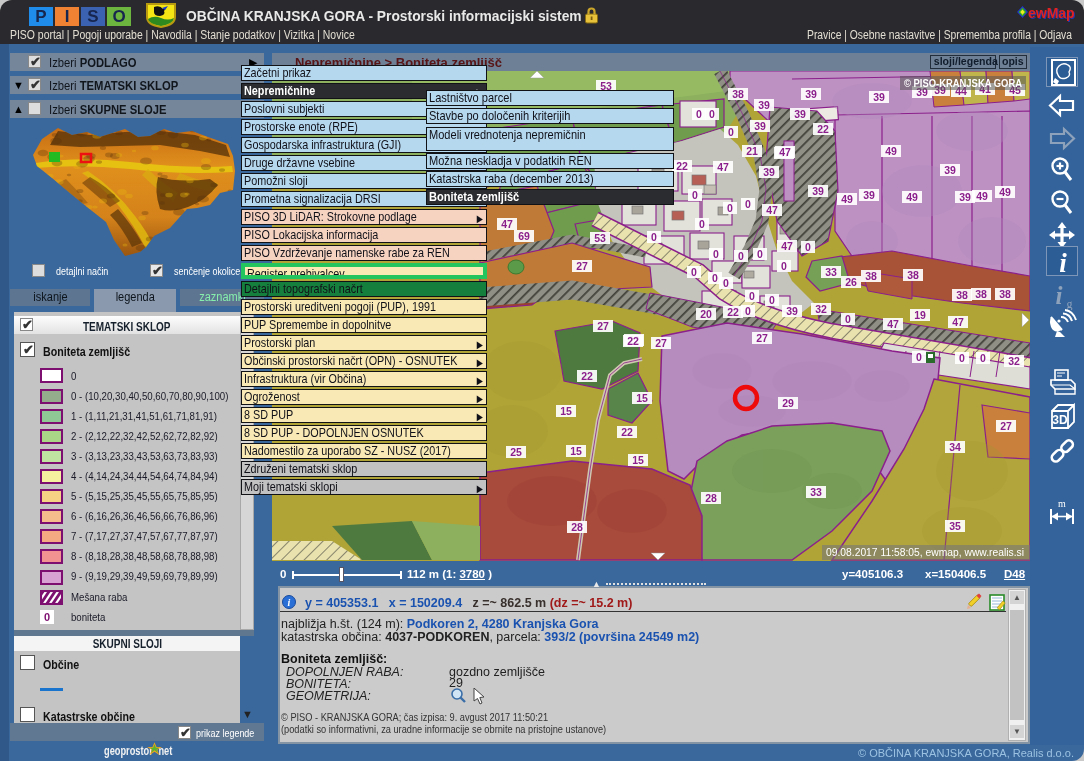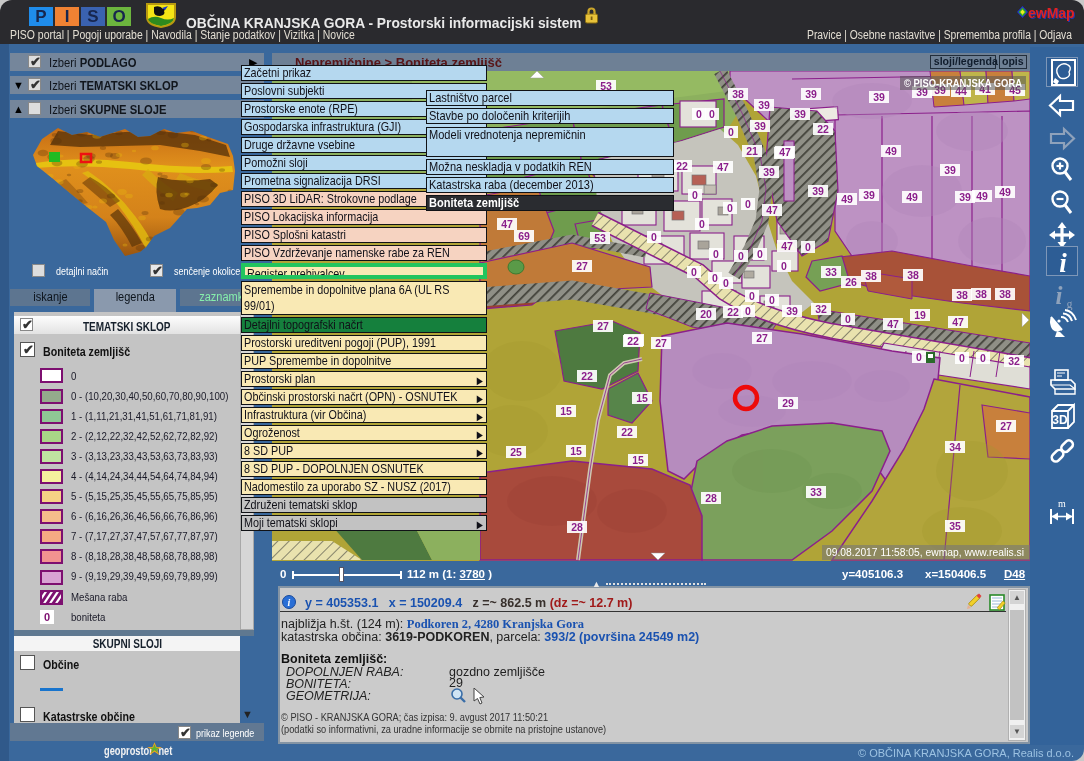--- a/index.html
+++ b/index.html
@@ -22,21 +22,21 @@
 <div class="abs" style="left:29px;top:7px;width:24px;height:19px;background:#1f8ceb;color:#17264e;font-weight:bold;font-size:17px;text-align:center;line-height:19px;">P</div>
 <div class="abs" style="left:55px;top:7px;width:24px;height:19px;background:#f08233;color:#17264e;font-weight:bold;font-size:17px;text-align:center;line-height:19px;">I</div>
 <div class="abs" style="left:81px;top:7px;width:24px;height:19px;background:#3a62b0;color:#17264e;font-weight:bold;font-size:17px;text-align:center;line-height:19px;">S</div>
 <div class="abs" style="left:107px;top:7px;width:24px;height:19px;background:#6cb53e;color:#17264e;font-weight:bold;font-size:17px;text-align:center;line-height:19px;">O</div>
 <svg class="abs" style="left:144px;top:3px;" width="34" height="25" viewBox="0 0 34 25">
   <path d="M3,1 L31,1 L31,14 Q31,22 17,24 Q3,22 3,14 Z" fill="#f5e515" stroke="#b89a10" stroke-width="2"></path>
   <path d="M4,16 Q10,12 17,15 Q24,18 30,15 L30,15 Q29,21 17,23 Q5,21 4,16 Z" fill="#2e8a1e"></path>
   <path d="M10,4 Q16,2 19,6 L23,4 L20,8 Q22,12 16,13 Q10,13 10,9 Z" fill="#111"></path>
   <path d="M18,5 L24,3 L21,7 Z" fill="#1a3ccc"></path>
 </svg>
-<div class="abs" style="left:186px;top:16px;font-size:13.8px;font-weight:bold;color:#e9e9e9;">OBČINA KRANJSKA GORA - Prostorski informacijski sistem</div>
+<div class="abs" style="left:186px;top:9px;font-size:13.8px;font-weight:bold;color:#e9e9e9;">OBČINA KRANJSKA GORA - Prostorski informacijski sistem</div>
 <svg class="abs" style="left:584px;top:7px;" width="15" height="17" viewBox="0 0 15 17">
   <rect x="1.5" y="7" width="12" height="9" rx="1.5" fill="#e8c23a" stroke="#8a6d10"></rect>
   <path d="M4.5,7 V4.5 a3,3 0 0 1 6,0 V7" fill="none" stroke="#caa52a" stroke-width="2.2"></path>
   <rect x="6.7" y="9.5" width="1.8" height="3.5" fill="#7a5d10"></rect>
 </svg>
 <svg class="abs" style="left:1017px;top:6px;" width="11" height="12" viewBox="0 0 11 12">
   <polygon points="5.5,0 11,6 5.5,12 0,6" fill="#2233cc"></polygon>
   <polygon points="5.5,1.5 9.5,6 5.5,10.5 1.5,6" fill="#33aa22"></polygon>
   <polygon points="5.5,3.5 7.8,6 5.5,8.8 3.2,6" fill="#eeee22"></polygon>
 </svg>
@@ -745,39 +745,39 @@
 <div class="abs" style="left:842px;top:568px;font-size:11.5px;font-weight:bold;color:#fff;">y=405106.3</div>
 <div class="abs" style="left:925px;top:568px;font-size:11.5px;font-weight:bold;color:#fff;">x=150406.5</div>
 <div class="abs" style="left:1004px;top:568px;font-size:11.5px;font-weight:bold;color:#fff;text-decoration:underline;">D48</div>
 <div class="abs" style="left:278px;top:586px;width:752px;height:158px;background:#cbcbcb;border:2px solid #8494a4;"></div>
 <div class="abs" style="left:606px;top:583px;width:100px;height:4px;border-top:2px dotted #e0e0e0;"></div>
 <div class="abs" style="left:592px;top:579px;color:#e8e8e8;font-size:9px;">▲</div>
 <svg class="abs" style="left:282px;top:595px;" width="14" height="14" viewBox="0 0 14 14">
   <circle cx="7" cy="7" r="6.5" fill="#2a6fd6" stroke="#1a4a9a"></circle>
   <text x="7" y="11" font-size="10" font-weight="bold" font-style="italic" fill="#fff" text-anchor="middle" font-family="Liberation Serif,serif">i</text>
 </svg>
-<div class="abs" style="left:305px;top:596px;font-size:12.5px;font-weight:bold;color:#1a52b0;">y = 405353.1 &nbsp; x = 150209.4 &nbsp;<span style="color:#38302c;"> z =~ 862.5 m </span><span style="color:#a01a1a;">(dz =~ 12.7 m)</span></div>
+<div class="abs" style="left:305px;top:596px;font-size:12.5px;font-weight:bold;color:#1a52b0;">y = 405353.1 &nbsp; x = 150209.4 &nbsp;<span style="color:#38302c;"> z =~ 862.5 m </span><span style="color:#a01a1a;">(dz =~ 15.2 m)</span></div>
 <div class="abs" style="left:280px;top:611px;width:726px;height:1px;background:#333;"></div>
 <svg class="abs" style="left:964px;top:592px;" width="20" height="20" viewBox="0 0 20 20">
   <rect x="8" y="2" width="4" height="13" rx="1" transform="rotate(45 10 9)" fill="#f2d02a" stroke="#a88a10" stroke-width="0.8"></rect>
   <polygon points="3,17 7,16 4,13" fill="#e8b090"></polygon>
   <rect x="13.2" y="2.2" width="3.6" height="3.4" transform="rotate(45 15 4)" fill="#e04040"></rect>
 </svg>
 <svg class="abs" style="left:988px;top:593px;" width="19" height="20" viewBox="0 0 19 20">
   <rect x="2" y="2" width="14" height="15" fill="#fff" stroke="#2a8a2a" stroke-width="1.6"></rect>
   <g stroke="#9ab8d8" stroke-width="1">
       <line x1="4" y1="5" x2="14" y2="5"></line>
       <line x1="4" y1="8" x2="14" y2="8"></line>
       <line x1="4" y1="11" x2="14" y2="11"></line>
       <line x1="4" y1="14" x2="14" y2="14"></line>
     </g>
   <rect x="12" y="8" width="3" height="9" transform="rotate(40 13.5 12)" fill="#f2d02a" stroke="#a88a10" stroke-width="0.6"></rect>
 </svg>
-<div class="abs" style="left:281px;top:617px;font-size:12.5px;color:#222;">najbližja h.št. (124 m): <b style="color:#1a52b0;font-family:Liberation Serif, serif;">Podkoren 2, 4280 Kranjska Gora</b></div>
-<div class="abs" style="left:281px;top:630px;font-size:12.5px;color:#222;">katastrska občina: <b>3619-PODKOREN</b>, parcela: <b style="color:#1a52b0;">393/2 (površina 24549 m2)</b></div>
+<div class="abs" style="left:281px;top:617px;font-size:12.5px;color:#222;">najbližja h.št. (124 m): <b style="color:#1a52b0;">Podkoren 2, 4280 Kranjska Gora</b></div>
+<div class="abs" style="left:281px;top:630px;font-size:12.5px;color:#222;">katastrska občina: <b>4037-PODKOREN</b>, parcela: <b style="color:#1a52b0;">393/2 (površina 24549 m2)</b></div>
 <div class="abs" style="left:281px;top:652px;font-size:12.5px;font-weight:bold;color:#111;">Boniteta zemljišč:</div>
 <div class="abs" style="left:286px;top:665px;font-size:12.5px;font-style:italic;color:#222;">DOPOLNJEN RABA:</div>
 <div class="abs" style="left:449px;top:665px;font-size:12.5px;color:#222;">gozdno zemljišče</div>
 <div class="abs" style="left:286px;top:677px;font-size:12.5px;font-style:italic;color:#222;">BONITETA:</div>
 <div class="abs" style="left:449px;top:676px;font-size:12.5px;color:#222;">29</div>
 <div class="abs" style="left:286px;top:689px;font-size:12.5px;font-style:italic;color:#222;">GEOMETRIJA:</div>
 <svg class="abs" style="left:450px;top:687px;" width="17" height="17" viewBox="0 0 17 17">
   <circle cx="7" cy="7" r="5" fill="#cfe4f4" stroke="#3a6ea8" stroke-width="1.6"></circle>
   <line x1="10.5" y1="10.5" x2="15" y2="15" stroke="#3a6ea8" stroke-width="2.4"></line>
 </svg>
@@ -875,45 +875,44 @@
       <g stroke="#fff" stroke-width="1.6">
         <line x1="6" y1="18.5" x2="26" y2="18.5"></line>
       </g>
       <g fill="#fff">
         <polygon points="5.5,18.5 12,14.5 12,22.5"></polygon>
         <polygon points="26.5,18.5 20,14.5 20,22.5"></polygon>
       </g>
     </svg></div>
 <div class="abs" style="left:241px;top:65px;width:246px;">
 <div style="position:relative;height:16px;background:#b5d8ef;color:#101018;font-weight:normal;font-size:13px;line-height:14px;padding:0 10px 0 2px;border:1px solid #101216;margin-bottom:2px;overflow:hidden;"><span class="cx" style="transform:scaleX(0.83);">Začetni prikaz</span></div>
+<div style="position:relative;height:16px;background:#2a2c30;color:#fff;font-weight:bold;font-size:13px;line-height:14px;padding:0 10px 0 2px;border:1px solid #101216;margin-bottom:2px;overflow:hidden;"><span class="cx" style="transform:scaleX(0.83);">Nepremičnine</span><span style="position:absolute;right:2px;top:2px;font-size:10px;color:#fff;transform:scaleX(0.8);">▶</span></div>
 <div style="position:relative;height:16px;background:#b5d8ef;color:#101018;font-weight:normal;font-size:13px;line-height:14px;padding:0 10px 8px 2px;border:1px solid #101216;margin-bottom:2px;overflow:hidden;"><span class="cx" style="transform:scaleX(0.83);">Poslovni subjekti</span></div>
 <div style="position:relative;height:16px;background:#b5d8ef;color:#101018;font-weight:normal;font-size:13px;line-height:14px;padding:0 10px 0 2px;border:1px solid #101216;margin-bottom:2px;overflow:hidden;"><span class="cx" style="transform:scaleX(0.83);">Prostorske enote (RPE)</span></div>
 <div style="position:relative;height:16px;background:#b5d8ef;color:#101018;font-weight:normal;font-size:13px;line-height:14px;padding:0 10px 0 2px;border:1px solid #101216;margin-bottom:2px;overflow:hidden;"><span class="cx" style="transform:scaleX(0.83);">Gospodarska infrastruktura (GJI)</span></div>
 <div style="position:relative;height:16px;background:#b5d8ef;color:#101018;font-weight:normal;font-size:13px;line-height:14px;padding:0 10px 0 2px;border:1px solid #101216;margin-bottom:2px;overflow:hidden;"><span class="cx" style="transform:scaleX(0.83);">Druge državne vsebine</span></div>
 <div style="position:relative;height:16px;background:#b5d8ef;color:#101018;font-weight:normal;font-size:13px;line-height:14px;padding:0 10px 0 2px;border:1px solid #101216;margin-bottom:2px;overflow:hidden;"><span class="cx" style="transform:scaleX(0.83);">Pomožni sloji</span></div>
 <div style="position:relative;height:16px;background:#b5d8ef;color:#101018;font-weight:normal;font-size:13px;line-height:14px;padding:0 10px 0 2px;border:1px solid #101216;margin-bottom:2px;overflow:hidden;"><span class="cx" style="transform:scaleX(0.83);">Prometna signalizacija DRSI</span></div>
 <div style="position:relative;height:16px;background:#f6d3c1;color:#101018;font-weight:normal;font-size:13px;line-height:14px;padding:0 10px 0 2px;border:1px solid #101216;margin-bottom:2px;overflow:hidden;"><span class="cx" style="transform:scaleX(0.83);">PISO 3D LiDAR: Strokovne podlage</span><span style="position:absolute;right:2px;top:2px;font-size:10px;color:#101018;transform:scaleX(0.8);">▶</span></div>
 <div style="position:relative;height:16px;background:#f6d3c1;color:#101018;font-weight:normal;font-size:13px;line-height:14px;padding:0 10px 0 2px;border:1px solid #101216;margin-bottom:2px;overflow:hidden;"><span class="cx" style="transform:scaleX(0.83);">PISO Lokacijska informacija</span></div>
-<div style="position:relative;height:16px;background:#f6d3c1;color:#101018;font-weight:normal;font-size:13px;line-height:14px;padding:0 10px 0 2px;border:1px solid #101216;margin-bottom:2px;overflow:hidden;"><span class="cx" style="transform:scaleX(0.83);">PISO Splošni katastri</span></div>
 <div style="position:relative;height:16px;background:#f6d3c1;color:#101018;font-weight:normal;font-size:13px;line-height:14px;padding:0 10px 0 2px;border:1px solid #101216;margin-bottom:2px;overflow:hidden;"><span class="cx" style="transform:scaleX(0.83);">PISO Vzdrževanje namenske rabe za REN</span></div>
 <div style="position:relative;height:16px;background:#f9e9b4;color:#101018;font-weight:normal;font-size:13px;line-height:14px;padding:0 10px 0 2px;border:4px solid #22c55e;margin-bottom:2px;overflow:hidden;"><span class="cx" style="transform:scaleX(0.83);">Register prebivalcev</span></div>
-<div style="position:relative;height:34px;background:#f9e9b4;color:#101018;font-weight:normal;font-size:13px;line-height:16px;padding:0 10px 0 2px;border:1px solid #101216;margin-bottom:2px;overflow:hidden;"><span class="cx" style="transform:scaleX(0.83);">Spremembe in dopolnitve plana 6A (UL RS<br>99/01)</span></div>
 <div style="position:relative;height:16px;background:#15803d;color:#101018;font-weight:normal;font-size:13px;line-height:14px;padding:0 10px 0 2px;border:1px solid #101216;margin-bottom:2px;overflow:hidden;"><span class="cx" style="transform:scaleX(0.83);">Detajlni topografski načrt</span></div>
 <div style="position:relative;height:16px;background:#f9e9b4;color:#101018;font-weight:normal;font-size:13px;line-height:14px;padding:0 10px 0 2px;border:1px solid #101216;margin-bottom:2px;overflow:hidden;"><span class="cx" style="transform:scaleX(0.83);">Prostorski ureditveni pogoji (PUP), 1991</span></div>
 <div style="position:relative;height:16px;background:#f9e9b4;color:#101018;font-weight:normal;font-size:13px;line-height:14px;padding:0 10px 0 2px;border:1px solid #101216;margin-bottom:2px;overflow:hidden;"><span class="cx" style="transform:scaleX(0.83);">PUP Spremembe in dopolnitve</span></div>
 <div style="position:relative;height:16px;background:#f9e9b4;color:#101018;font-weight:normal;font-size:13px;line-height:14px;padding:0 10px 0 2px;border:1px solid #101216;margin-bottom:2px;overflow:hidden;"><span class="cx" style="transform:scaleX(0.83);">Prostorski plan</span><span style="position:absolute;right:2px;top:2px;font-size:10px;color:#101018;transform:scaleX(0.8);">▶</span></div>
 <div style="position:relative;height:16px;background:#f9e9b4;color:#101018;font-weight:normal;font-size:13px;line-height:14px;padding:0 10px 0 2px;border:1px solid #101216;margin-bottom:2px;overflow:hidden;"><span class="cx" style="transform:scaleX(0.83);">Občinski prostorski načrt (OPN) - OSNUTEK</span><span style="position:absolute;right:2px;top:2px;font-size:10px;color:#101018;transform:scaleX(0.8);">▶</span></div>
 <div style="position:relative;height:16px;background:#f9e9b4;color:#101018;font-weight:normal;font-size:13px;line-height:14px;padding:0 10px 0 2px;border:1px solid #101216;margin-bottom:2px;overflow:hidden;"><span class="cx" style="transform:scaleX(0.83);">Infrastruktura (vir Občina)</span><span style="position:absolute;right:2px;top:2px;font-size:10px;color:#101018;transform:scaleX(0.8);">▶</span></div>
 <div style="position:relative;height:16px;background:#f9e9b4;color:#101018;font-weight:normal;font-size:13px;line-height:14px;padding:0 10px 0 2px;border:1px solid #101216;margin-bottom:2px;overflow:hidden;"><span class="cx" style="transform:scaleX(0.83);">Ogroženost</span><span style="position:absolute;right:2px;top:2px;font-size:10px;color:#101018;transform:scaleX(0.8);">▶</span></div>
 <div style="position:relative;height:16px;background:#f9e9b4;color:#101018;font-weight:normal;font-size:13px;line-height:14px;padding:0 10px 0 2px;border:1px solid #101216;margin-bottom:2px;overflow:hidden;"><span class="cx" style="transform:scaleX(0.83);">8 SD PUP</span><span style="position:absolute;right:2px;top:2px;font-size:10px;color:#101018;transform:scaleX(0.8);">▶</span></div>
 <div style="position:relative;height:16px;background:#f9e9b4;color:#101018;font-weight:normal;font-size:13px;line-height:14px;padding:0 10px 0 2px;border:1px solid #101216;margin-bottom:2px;overflow:hidden;"><span class="cx" style="transform:scaleX(0.83);">8 SD PUP - DOPOLNJEN OSNUTEK</span></div>
 <div style="position:relative;height:16px;background:#f9e9b4;color:#101018;font-weight:normal;font-size:13px;line-height:14px;padding:0 10px 0 2px;border:1px solid #101216;margin-bottom:2px;overflow:hidden;"><span class="cx" style="transform:scaleX(0.83);">Nadomestilo za uporabo SZ - NUSZ (2017)</span></div>
 <div style="position:relative;height:16px;background:#c2c2c2;color:#101018;font-weight:normal;font-size:13px;line-height:14px;padding:0 10px 0 2px;border:1px solid #101216;margin-bottom:2px;overflow:hidden;"><span class="cx" style="transform:scaleX(0.83);">Združeni tematski sklop</span></div>
 <div style="position:relative;height:16px;background:#c2c2c2;color:#101018;font-weight:normal;font-size:13px;line-height:14px;padding:0 10px 0 2px;border:1px solid #101216;margin-bottom:2px;overflow:hidden;"><span class="cx" style="transform:scaleX(0.83);">Moji tematski sklopi</span><span style="position:absolute;right:2px;top:2px;font-size:10px;color:#101018;transform:scaleX(0.8);">▶</span></div>
 </div>
 <div class="abs" style="left:418px;top:90px;width:248px;margin-left:8px;">
 <div style="position:relative;height:16px;background:#b5d8ef;color:#101018;font-weight:normal;font-size:13px;line-height:14px;padding:0 10px 0 2px;border:1px solid #101216;margin-bottom:2.3px;overflow:hidden;"><span class="cx" style="transform:scaleX(0.85);">Lastništvo parcel</span></div>
 <div style="position:relative;height:16px;background:#b5d8ef;color:#101018;font-weight:normal;font-size:13px;line-height:14px;padding:0 10px 0 2px;border:1px solid #101216;margin-bottom:2.3px;overflow:hidden;"><span class="cx" style="transform:scaleX(0.85);">Stavbe po določenih kriterijih</span></div>
-<div style="position:relative;height:30px;background:#b5d8ef;color:#101018;font-weight:normal;font-size:13px;line-height:14px;padding:0 10px 0 2px;border:1px solid #101216;margin-bottom:2.3px;overflow:hidden;"><span class="cx" style="transform:scaleX(0.85);">Modeli vrednotenja nepremičnin</span></div>
+<div style="position:relative;height:24px;background:#b5d8ef;color:#101018;font-weight:normal;font-size:13px;line-height:14px;padding:0 10px 0 2px;border:1px solid #101216;margin-bottom:2.3px;overflow:hidden;"><span class="cx" style="transform:scaleX(0.85);">Modeli vrednotenja nepremičnin</span></div>
 <div style="position:relative;height:16px;background:#b5d8ef;color:#101018;font-weight:normal;font-size:13px;line-height:14px;padding:0 10px 0 2px;border:1px solid #101216;margin-bottom:2.3px;overflow:hidden;"><span class="cx" style="transform:scaleX(0.85);">Možna neskladja v podatkih REN</span></div>
 <div style="position:relative;height:16px;background:#b5d8ef;color:#101018;font-weight:normal;font-size:13px;line-height:14px;padding:0 10px 0 2px;border:1px solid #101216;margin-bottom:2.3px;overflow:hidden;"><span class="cx" style="transform:scaleX(0.85);">Katastrska raba (december 2013)</span></div>
 <div style="position:relative;height:16px;background:#2a2c30;color:#fff;font-weight:bold;font-size:13px;line-height:14px;padding:0 10px 0 2px;border:1px solid #101216;margin-bottom:2.3px;overflow:hidden;"><span class="cx" style="transform:scaleX(0.85);">Boniteta zemljišč</span></div>
 </div>
 
 </body></html>

